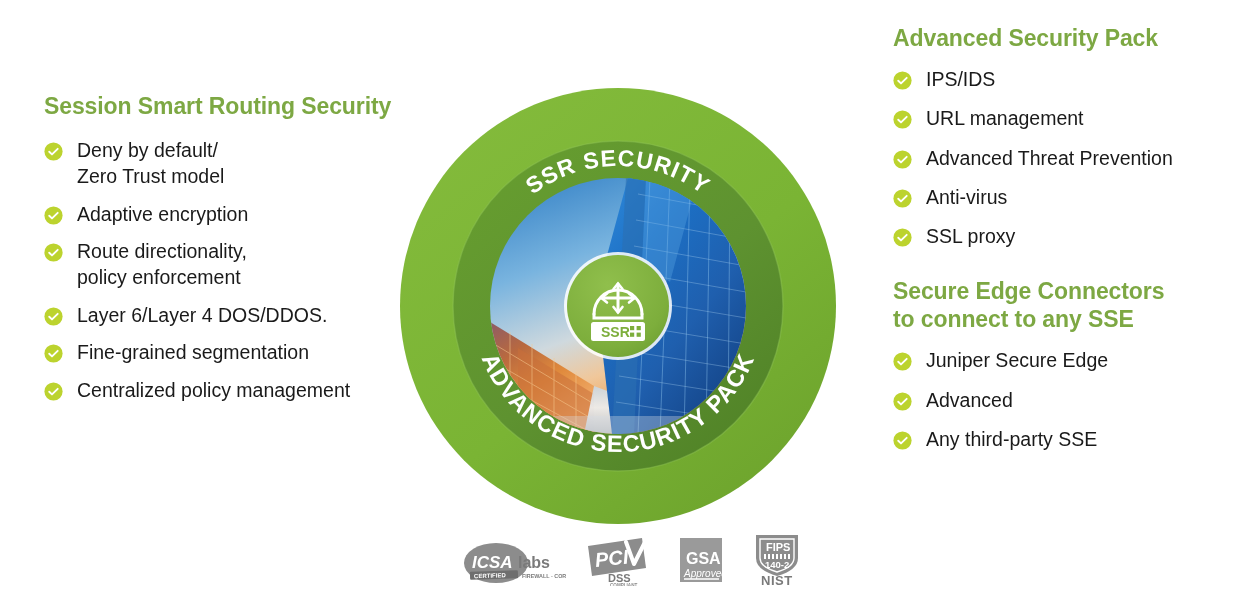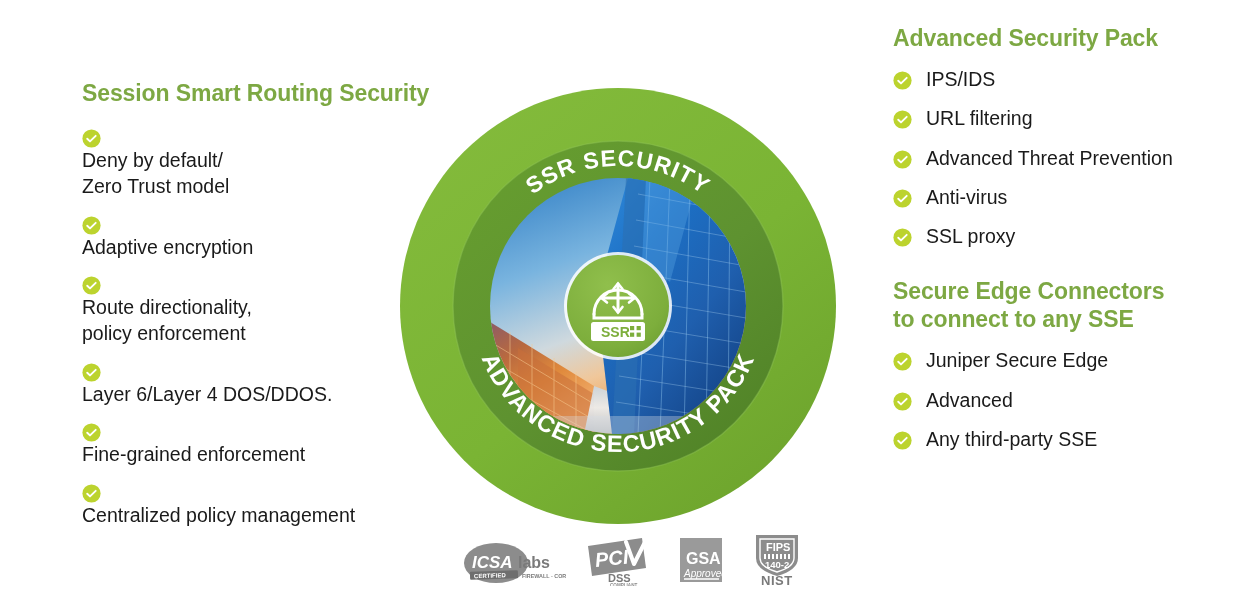--- a/index.html
+++ b/index.html
@@ -46,26 +46,25 @@
     color: #1a1a1a;
     font-size: 19.5px;
     line-height: 1.32;
     white-space: pre-line;
     font-family: Liberation Sans, sans-serif;
   }
 
   
   #left-column {
     position: absolute;
-    left: 44px; top: 79px;
+    left: 44px; top: 92px;
     width: 360px;
-    margin-left: 38px;
   }
   #left-column .col-heading { margin-bottom: 18px; }
-  #left-column .bullet-item { margin-bottom: 12px; flex-direction: column; }
+  #left-column .bullet-item { margin-bottom: 12px; }
 
   
   #right-column {
     position: absolute;
     left: 893px; top: 24px;
     width: 345px;
   }
   #right-column .col-heading { margin-bottom: 15px; }
   #right-column .bullet-item { margin-bottom: 13.5px; }
   #right-column .section-gap { height: 14px; }
@@ -136,21 +135,21 @@
         </span>
         <span class="bullet-text">Layer 6/Layer 4 DOS/DDOS.</span>
       </li>
       <li class="bullet-item">
         <span class="check-icon">
           <svg viewBox="0 0 24 24">
               <circle cx="12" cy="12" r="11.5" fill="#BCD32E"></circle>
               <path d="M6.6 12.3l3.5 3.4 7.2-7.1" fill="none" stroke="#ffffff" stroke-width="2.4" stroke-linecap="round" stroke-linejoin="round"></path>
             </svg>
         </span>
-        <span class="bullet-text">Fine-grained enforcement</span>
+        <span class="bullet-text">Fine-grained segmentation</span>
       </li>
       <li class="bullet-item">
         <span class="check-icon">
           <svg viewBox="0 0 24 24">
               <circle cx="12" cy="12" r="11.5" fill="#BCD32E"></circle>
               <path d="M6.6 12.3l3.5 3.4 7.2-7.1" fill="none" stroke="#ffffff" stroke-width="2.4" stroke-linecap="round" stroke-linejoin="round"></path>
             </svg>
         </span>
         <span class="bullet-text">Centralized policy management</span>
       </li>
@@ -311,21 +310,21 @@
         </span>
         <span class="bullet-text">IPS/IDS</span>
       </li>
       <li class="bullet-item">
         <span class="check-icon">
           <svg viewBox="0 0 24 24">
               <circle cx="12" cy="12" r="11.5" fill="#BCD32E"></circle>
               <path d="M6.6 12.3l3.5 3.4 7.2-7.1" fill="none" stroke="#ffffff" stroke-width="2.4" stroke-linecap="round" stroke-linejoin="round"></path>
             </svg>
         </span>
-        <span class="bullet-text">URL filtering</span>
+        <span class="bullet-text">URL management</span>
       </li>
       <li class="bullet-item">
         <span class="check-icon">
           <svg viewBox="0 0 24 24">
               <circle cx="12" cy="12" r="11.5" fill="#BCD32E"></circle>
               <path d="M6.6 12.3l3.5 3.4 7.2-7.1" fill="none" stroke="#ffffff" stroke-width="2.4" stroke-linecap="round" stroke-linejoin="round"></path>
             </svg>
         </span>
         <span class="bullet-text">Advanced Threat Prevention</span>
       </li>

